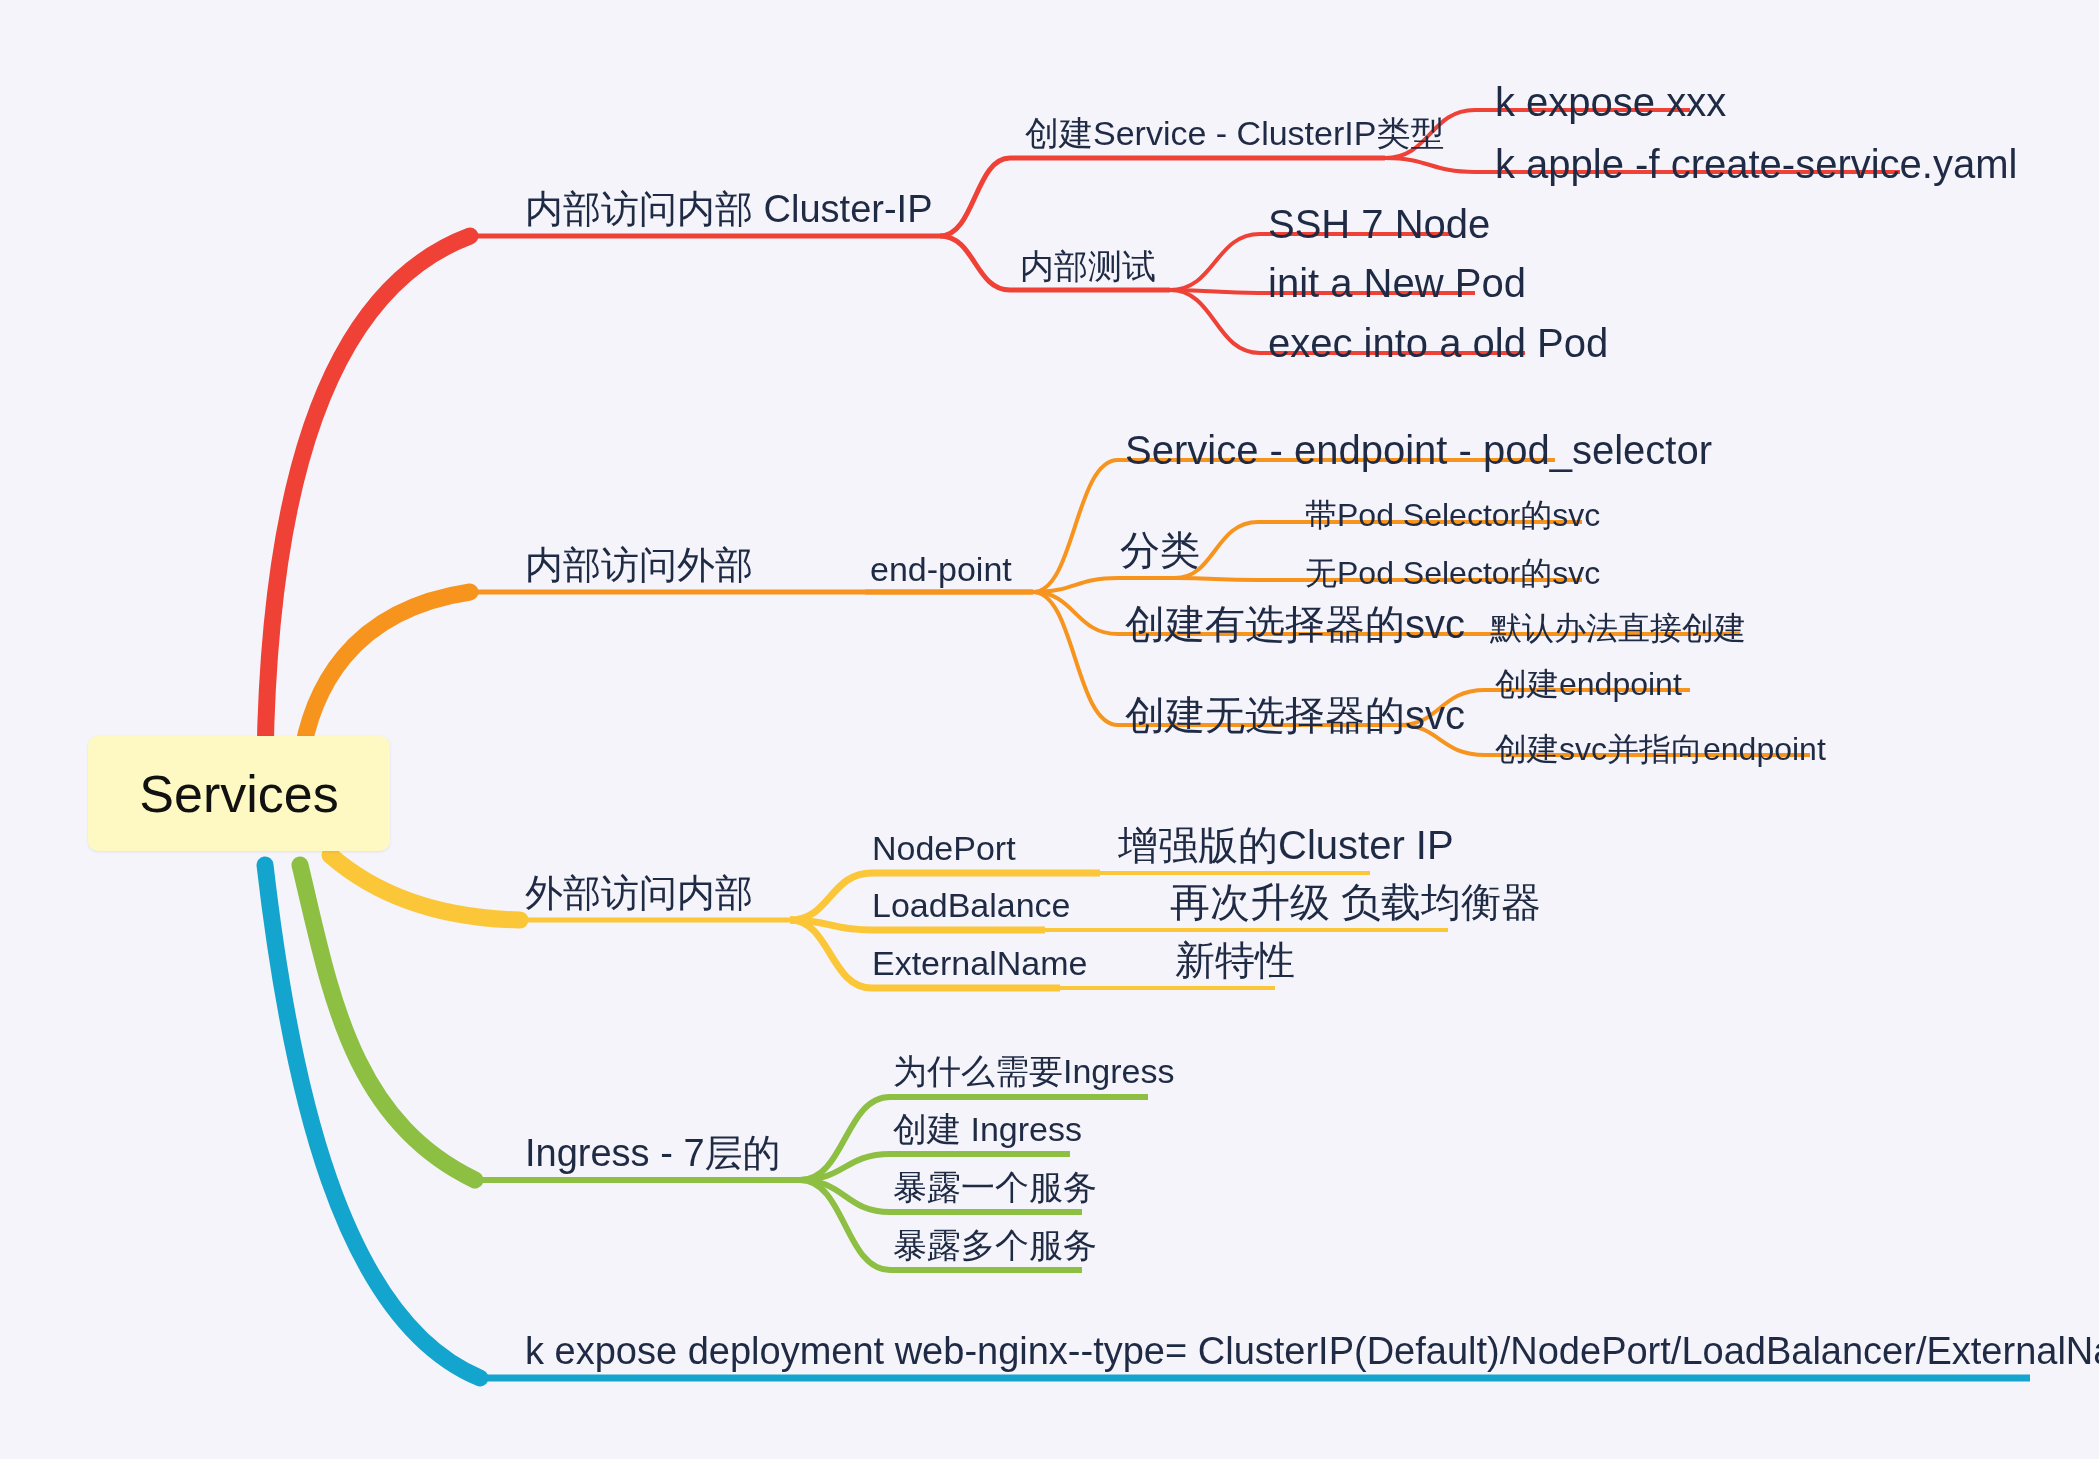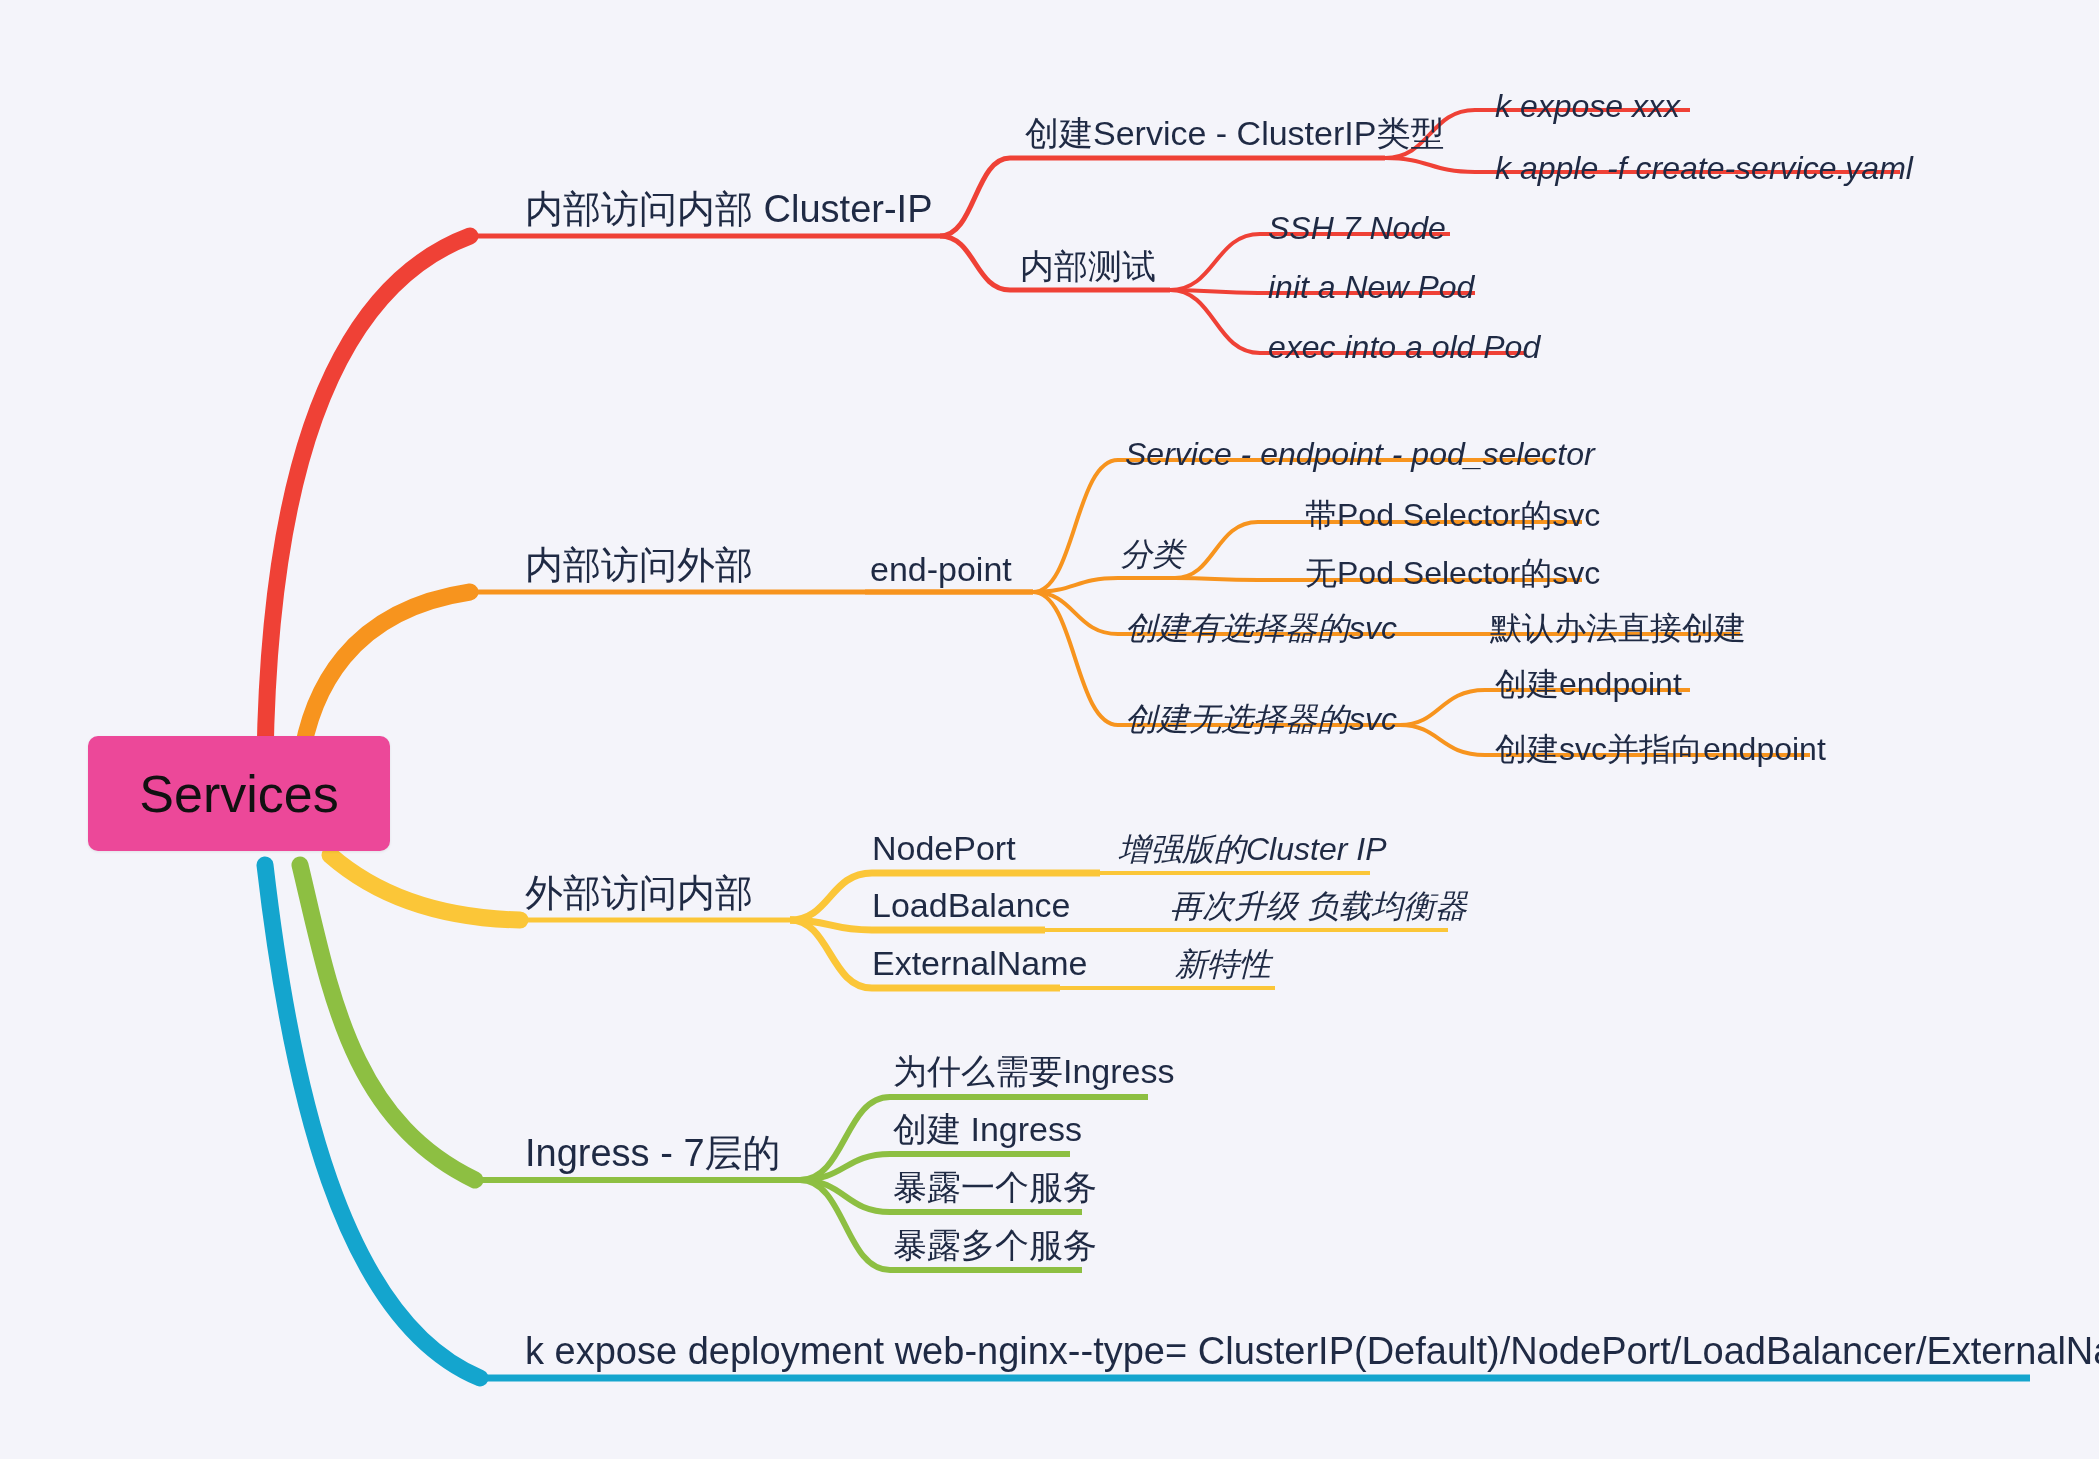--- a/index.html
+++ b/index.html
@@ -14,25 +14,25 @@
   svg#links{position:absolute;left:0;top:0;width:2099px;height:1459px;}
   .node-label{
     position:absolute;
     color:#1f2a44;
     white-space:nowrap;
     line-height:1;
     transform:translateY(-100%);
   }
   .lvl1{font-size:38px;}
   .lvl2{font-size:34px;}
-  .lvl3{font-size:32px;font-style:italic;}
+  .lvl3{font-size:40px;}
   .lvl4{font-size:32px;}
   .root-box{
     position:absolute;
-    background:#ec4899;
+    background:#fef9c3;
     border-radius:10px;
     box-shadow:0 1px 3px rgba(0,0,0,.08);
     display:flex;align-items:center;justify-content:center;
     color:#111;
     font-size:52px;
     z-index:5;
   }
 </style>
 </head>
 <body style="background: rgb(244, 244, 250);">

